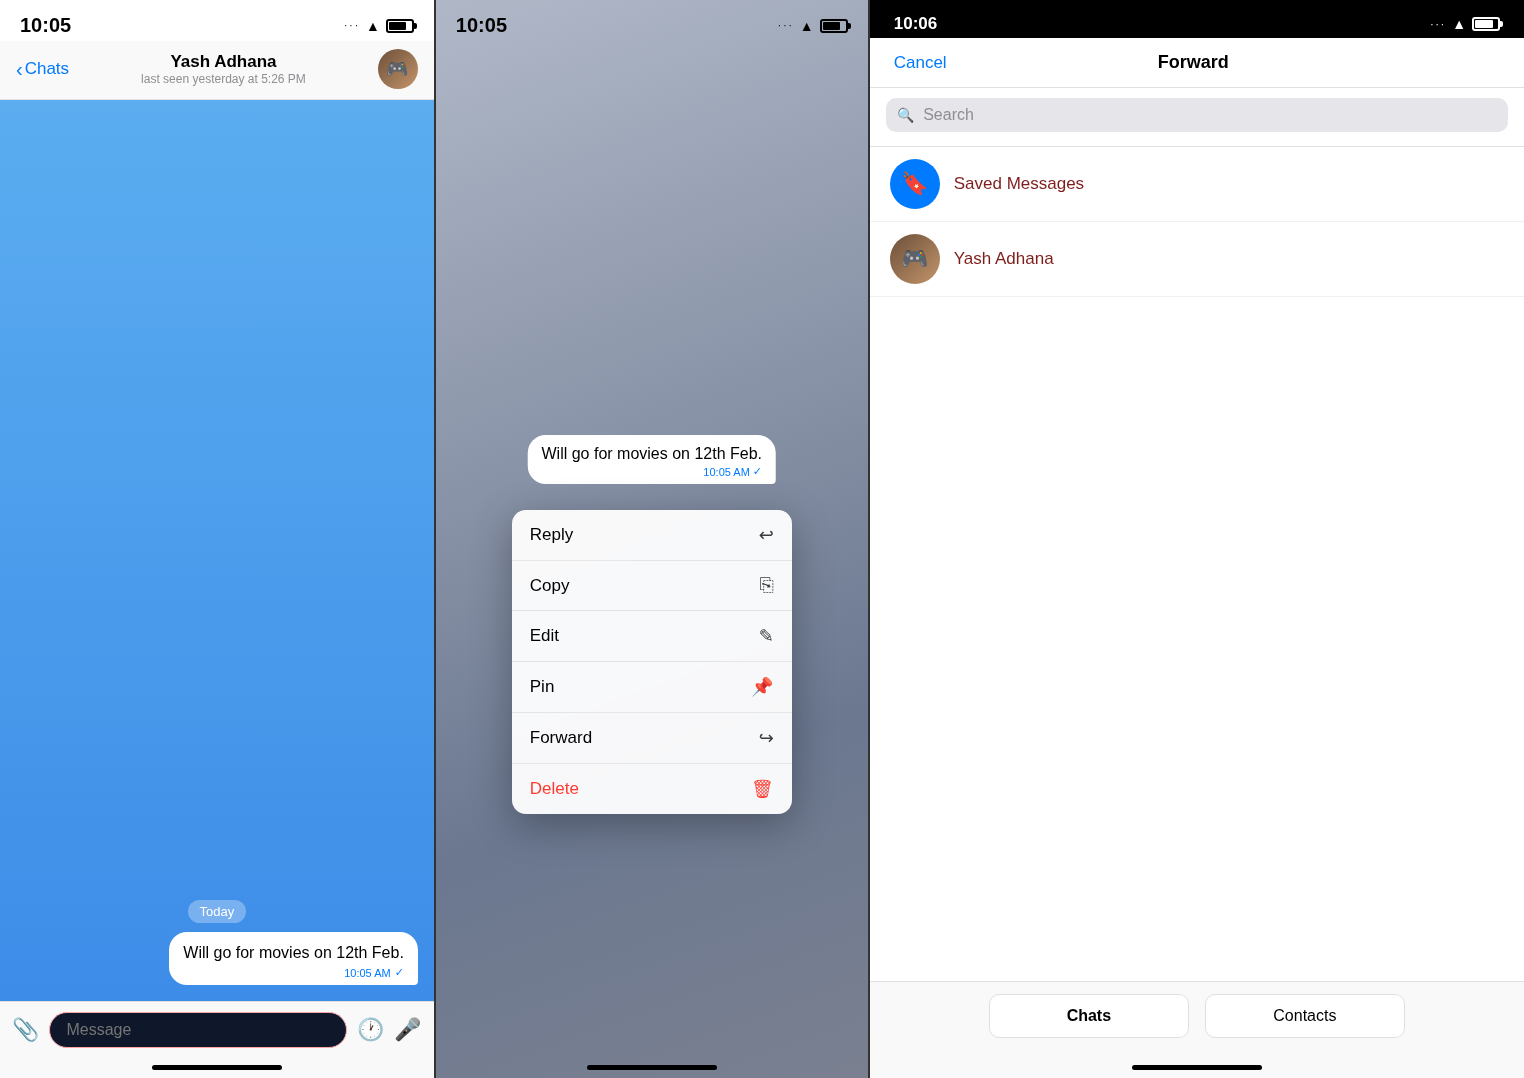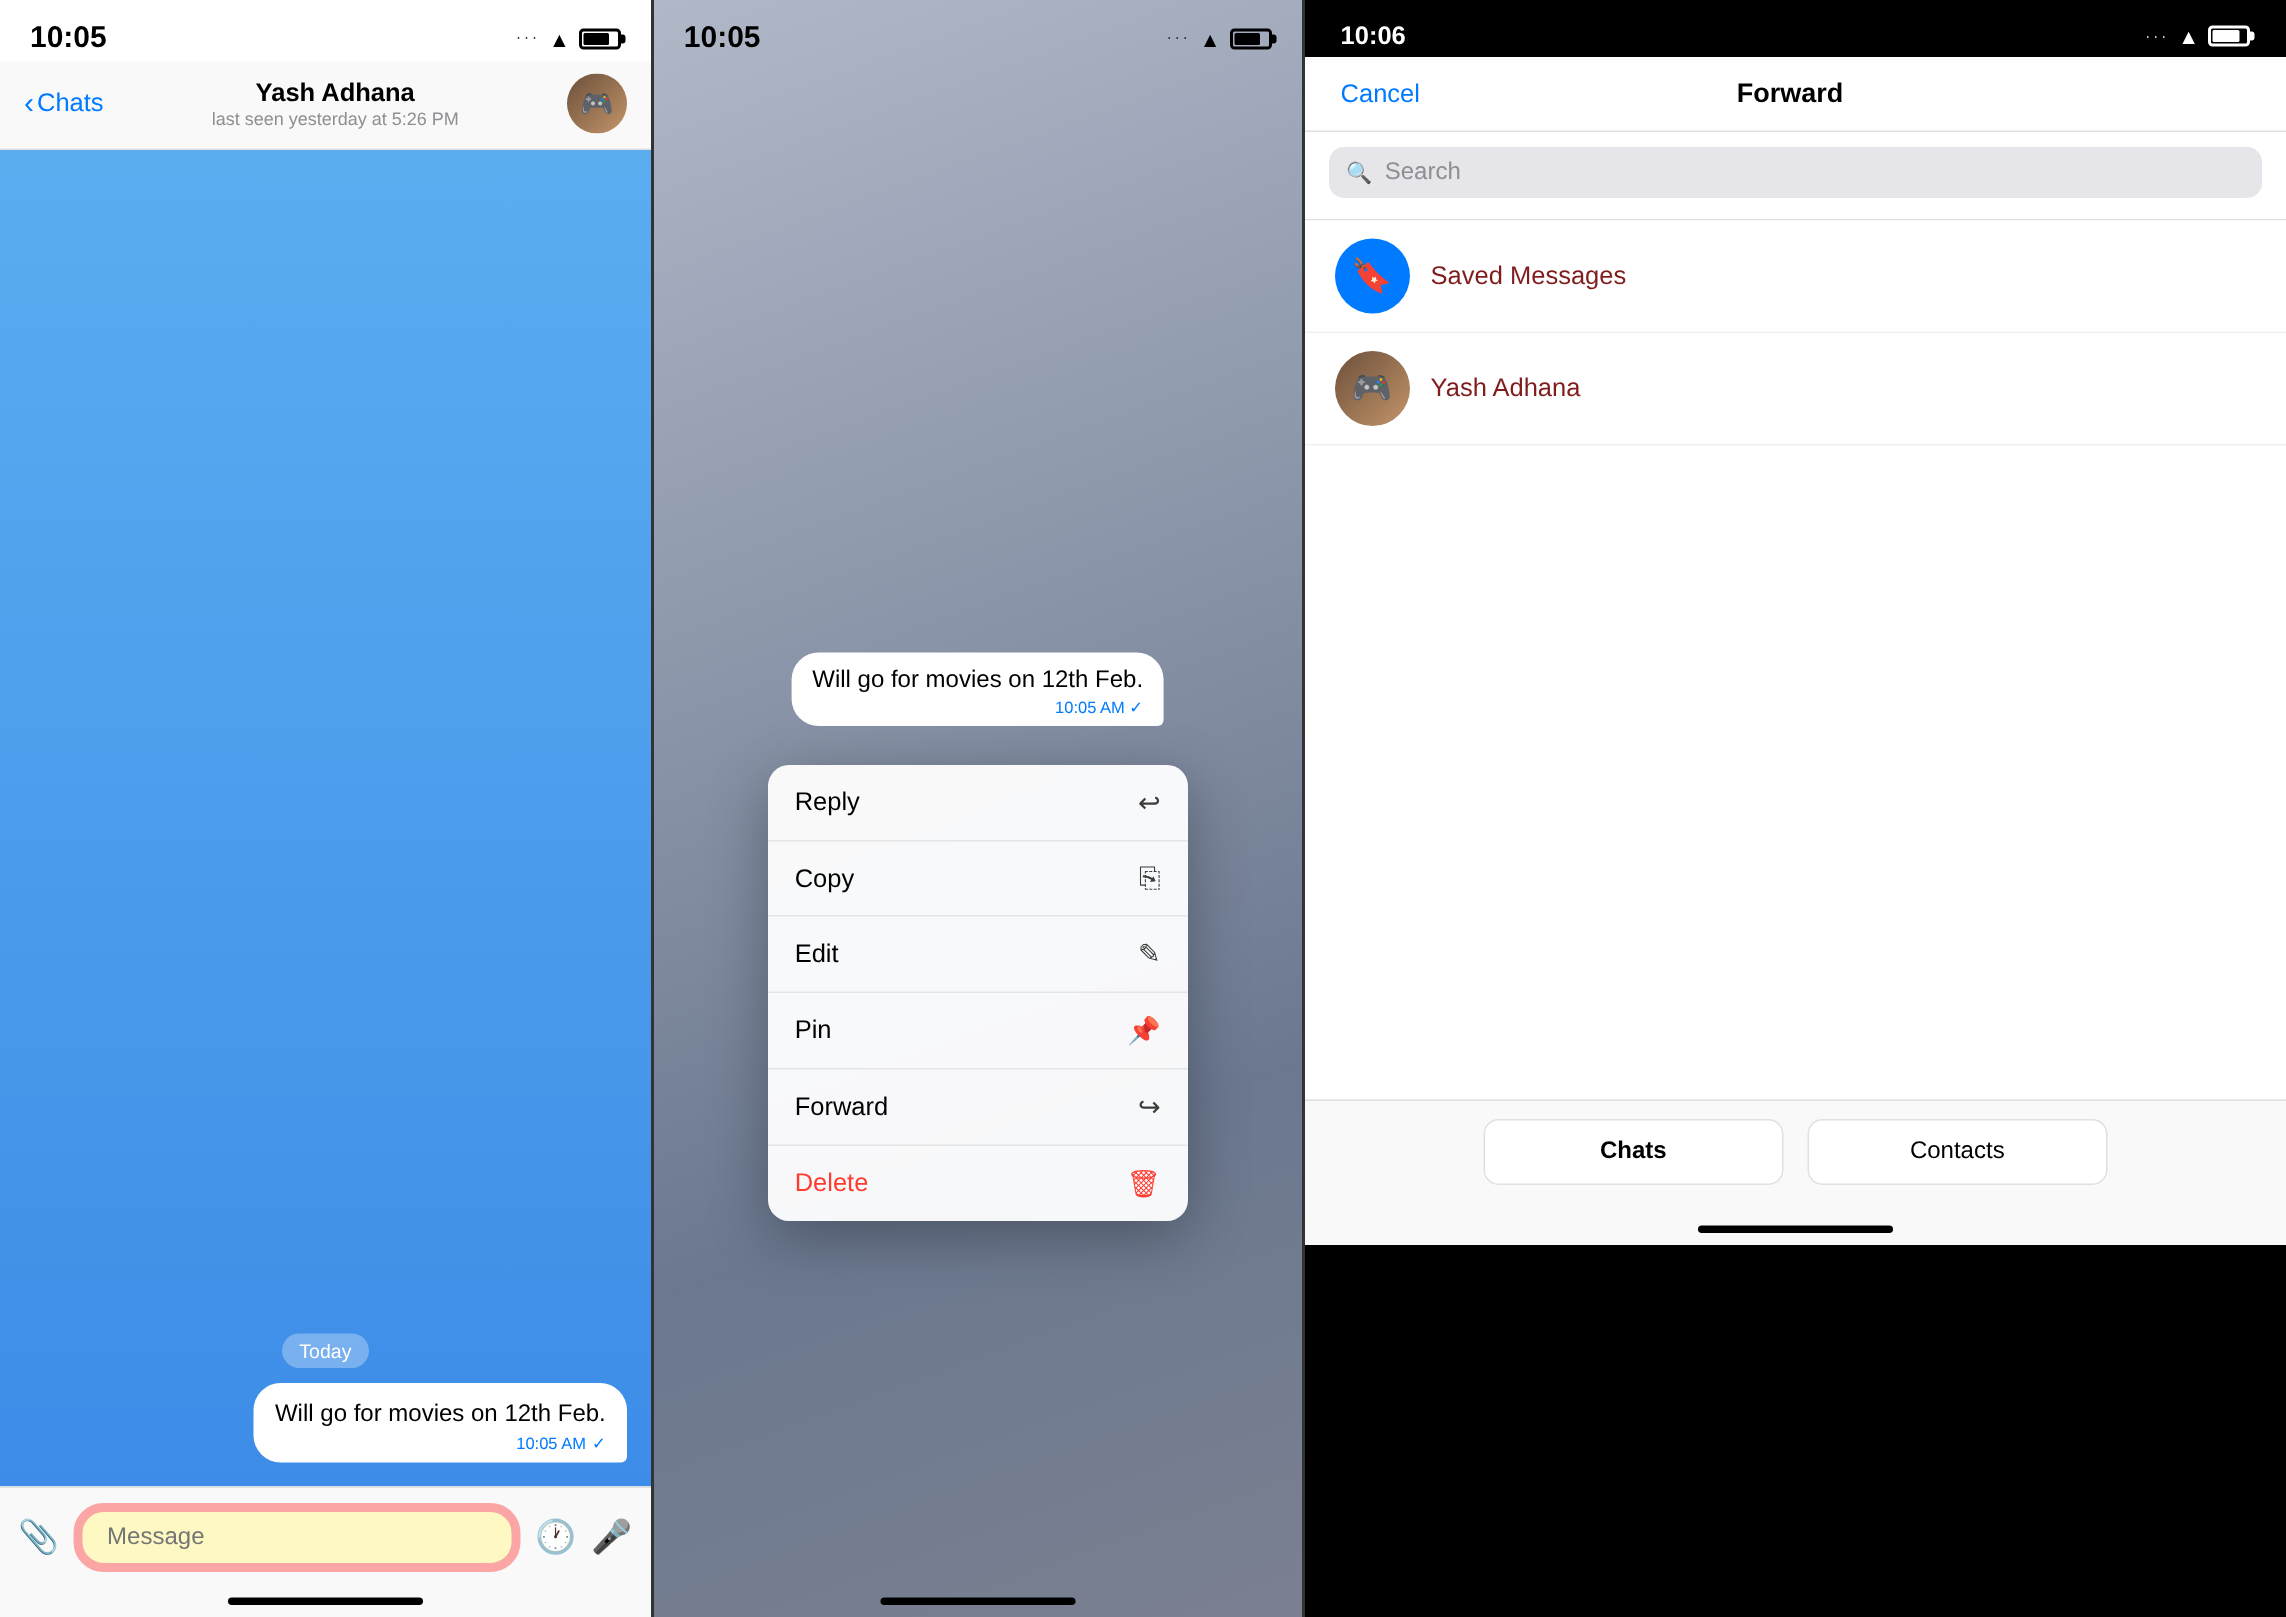--- a/index.html
+++ b/index.html
@@ -163,22 +163,22 @@
       align-items: center;
       gap: 10px;
     }
     .attach-btn, .voice-btn, .sticker-btn {
       color: #8e8e93;
       font-size: 22px;
       cursor: pointer;
     }
     .message-input {
       flex: 1;
-      background: #fef9c3;
-      border: 6px solid #fca5a5;
+      background: #0f172a;
+      border: 1px solid #fca5a5;
       border-radius: 20px;
       padding: 8px 16px;
       font-size: 16px;
       color: #8e8e93;
       outline: none;
     }
     .home-indicator {
       width: 130px;
       height: 5px;
       background: #000;
@@ -277,21 +277,21 @@
       border-radius: 3px;
       position: absolute;
       bottom: 8px;
       left: 50%;
       transform: translateX(-50%);
     }
 
     
     .panel-forward {
       width: 656px;
-      height: 830px;
+      height: 1078px;
       background: #f2f2f7;
       display: flex;
       flex-direction: column;
       position: relative;
     }
 
     .forward-status-bar {
       background: #000;
       padding: 14px 24px 4px;
       display: flex;

